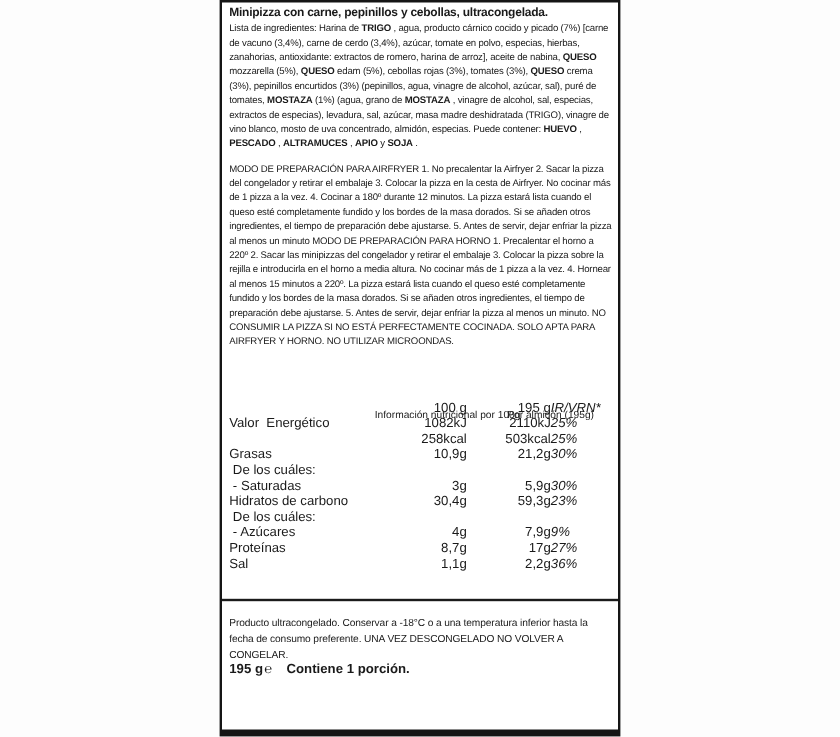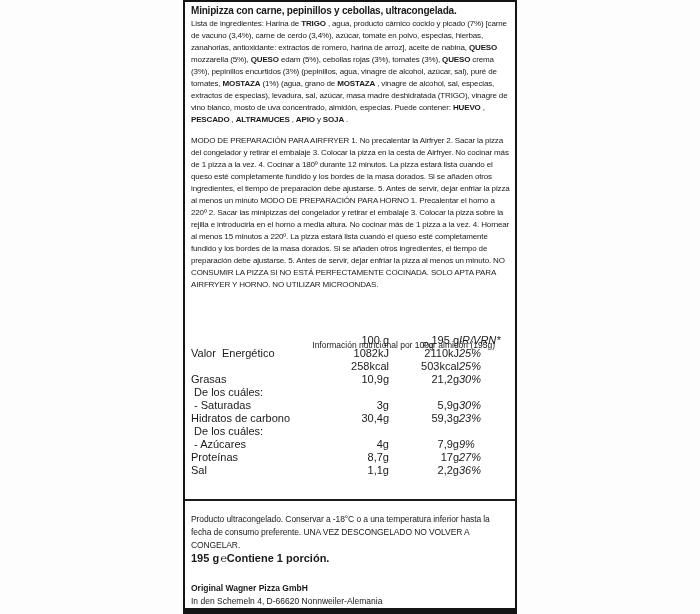--- a/index.html
+++ b/index.html
@@ -21,21 +21,21 @@
   .nutri-table { position:absolute; top:331px; left:6px; right:6px; width:318px; border-collapse:collapse; table-layout:fixed; }
   .nutri-table th, .nutri-table td { font-size:11px; font-weight:normal; height:13px; padding:0; white-space:pre; overflow:visible; }
   .c-label { width:122px; text-align:left; }
   .c-n1 { width:76px; text-align:right; }
   .c-n2 { width:70px; text-align:right; }
   .c-n3 { width:50px; text-align:left;font-style:italic; }
   .divider { position:absolute; top:497px; left:0; right:0; height:2px; background:#1b1b1b; }
   .storage { position:absolute; top:511px; left:6px; right:6px; font-size:8.5px; letter-spacing:-0.1px; line-height:13px; }
   .weight-line { position:absolute; top:549px; left:6px; right:6px; font-size:11px; font-weight:bold; line-height:15px; }
   .emark { font-weight:normal; font-size:11px; margin-left:1px; }
-  .portion { }
+  .portion { margin-left:12px; }
   .manufacturer { position:absolute; top:580px; left:6px; right:6px; font-size:8.5px; line-height:13px; }
   .mfr-name { font-weight:bold; }
 </style>
 </head>
 <body>
 
 <div class="page">
   <div class="label-box">
 
     <div class="top-flow">
@@ -121,19 +121,15 @@
           </tr>
         </tbody>
     </table>
 
     <div class="divider"></div>
 
     <p class="storage">Producto ultracongelado. Conservar a -18°C o a una temperatura inferior hasta la fecha de consumo preferente. UNA VEZ DESCONGELADO NO VOLVER A CONGELAR.</p>
 
     <p class="weight-line"><span>195 g</span><span class="emark">℮</span><span class="portion">Contiene 1 porción.</span></p>
 
-    <div class="manufacturer">
-      <div class="mfr-name">Original Wagner Pizza GmbH</div>
-      <div class="mfr-addr">In den Schemeln 4, D-66620 Nonnweiler-Alemania</div>
-    </div>
 
   </div>
 </div>
 
 </body></html>

